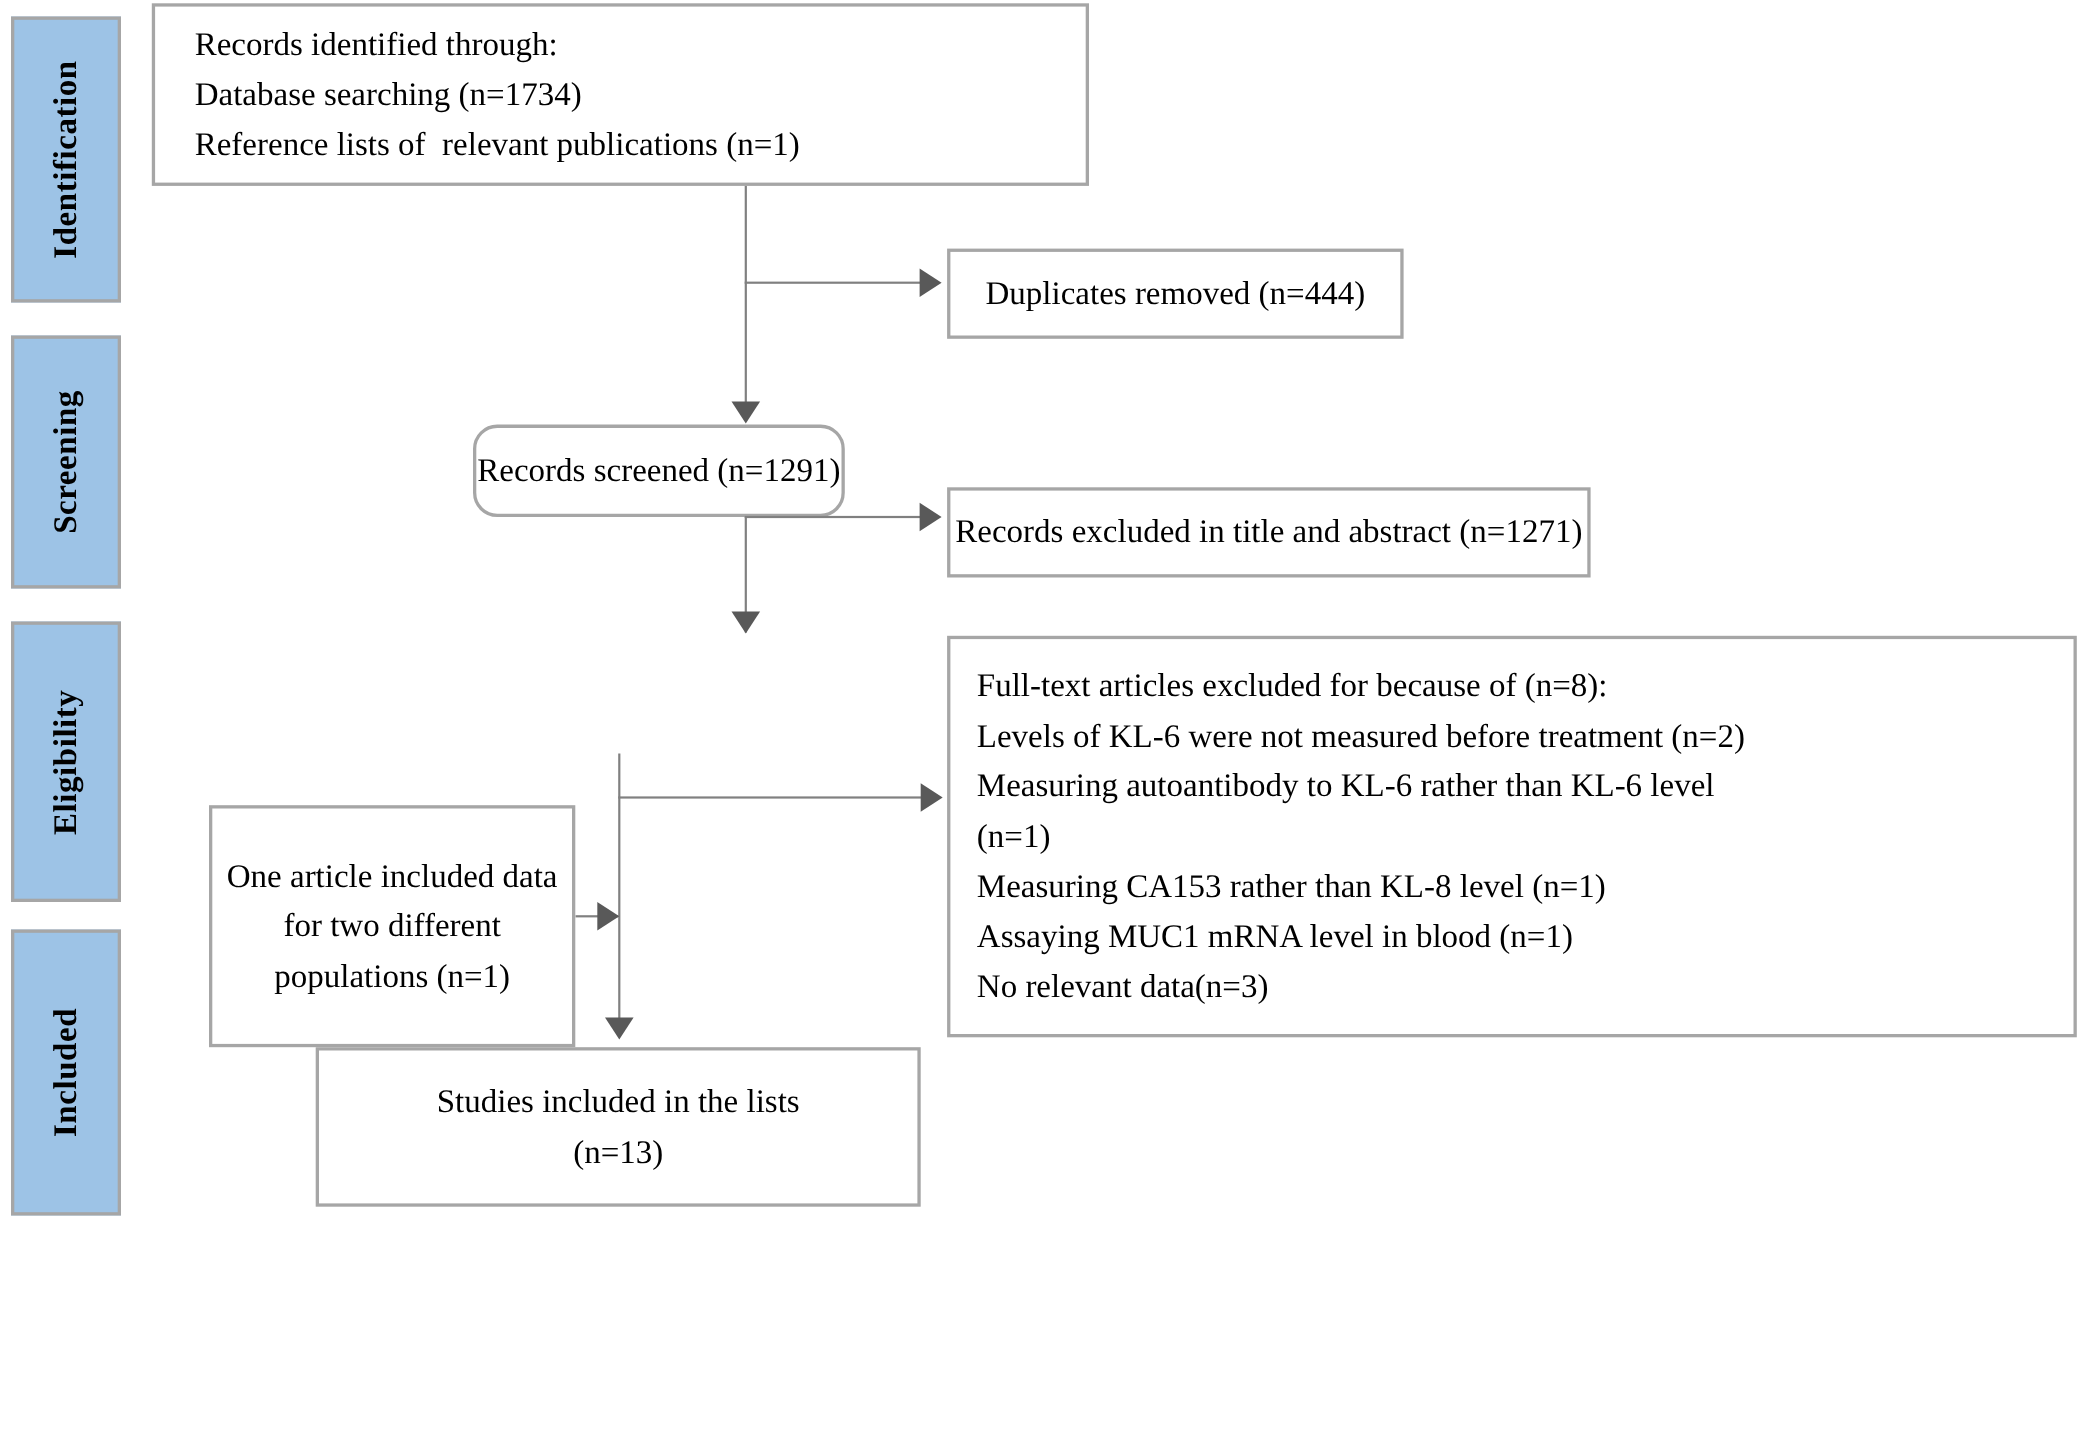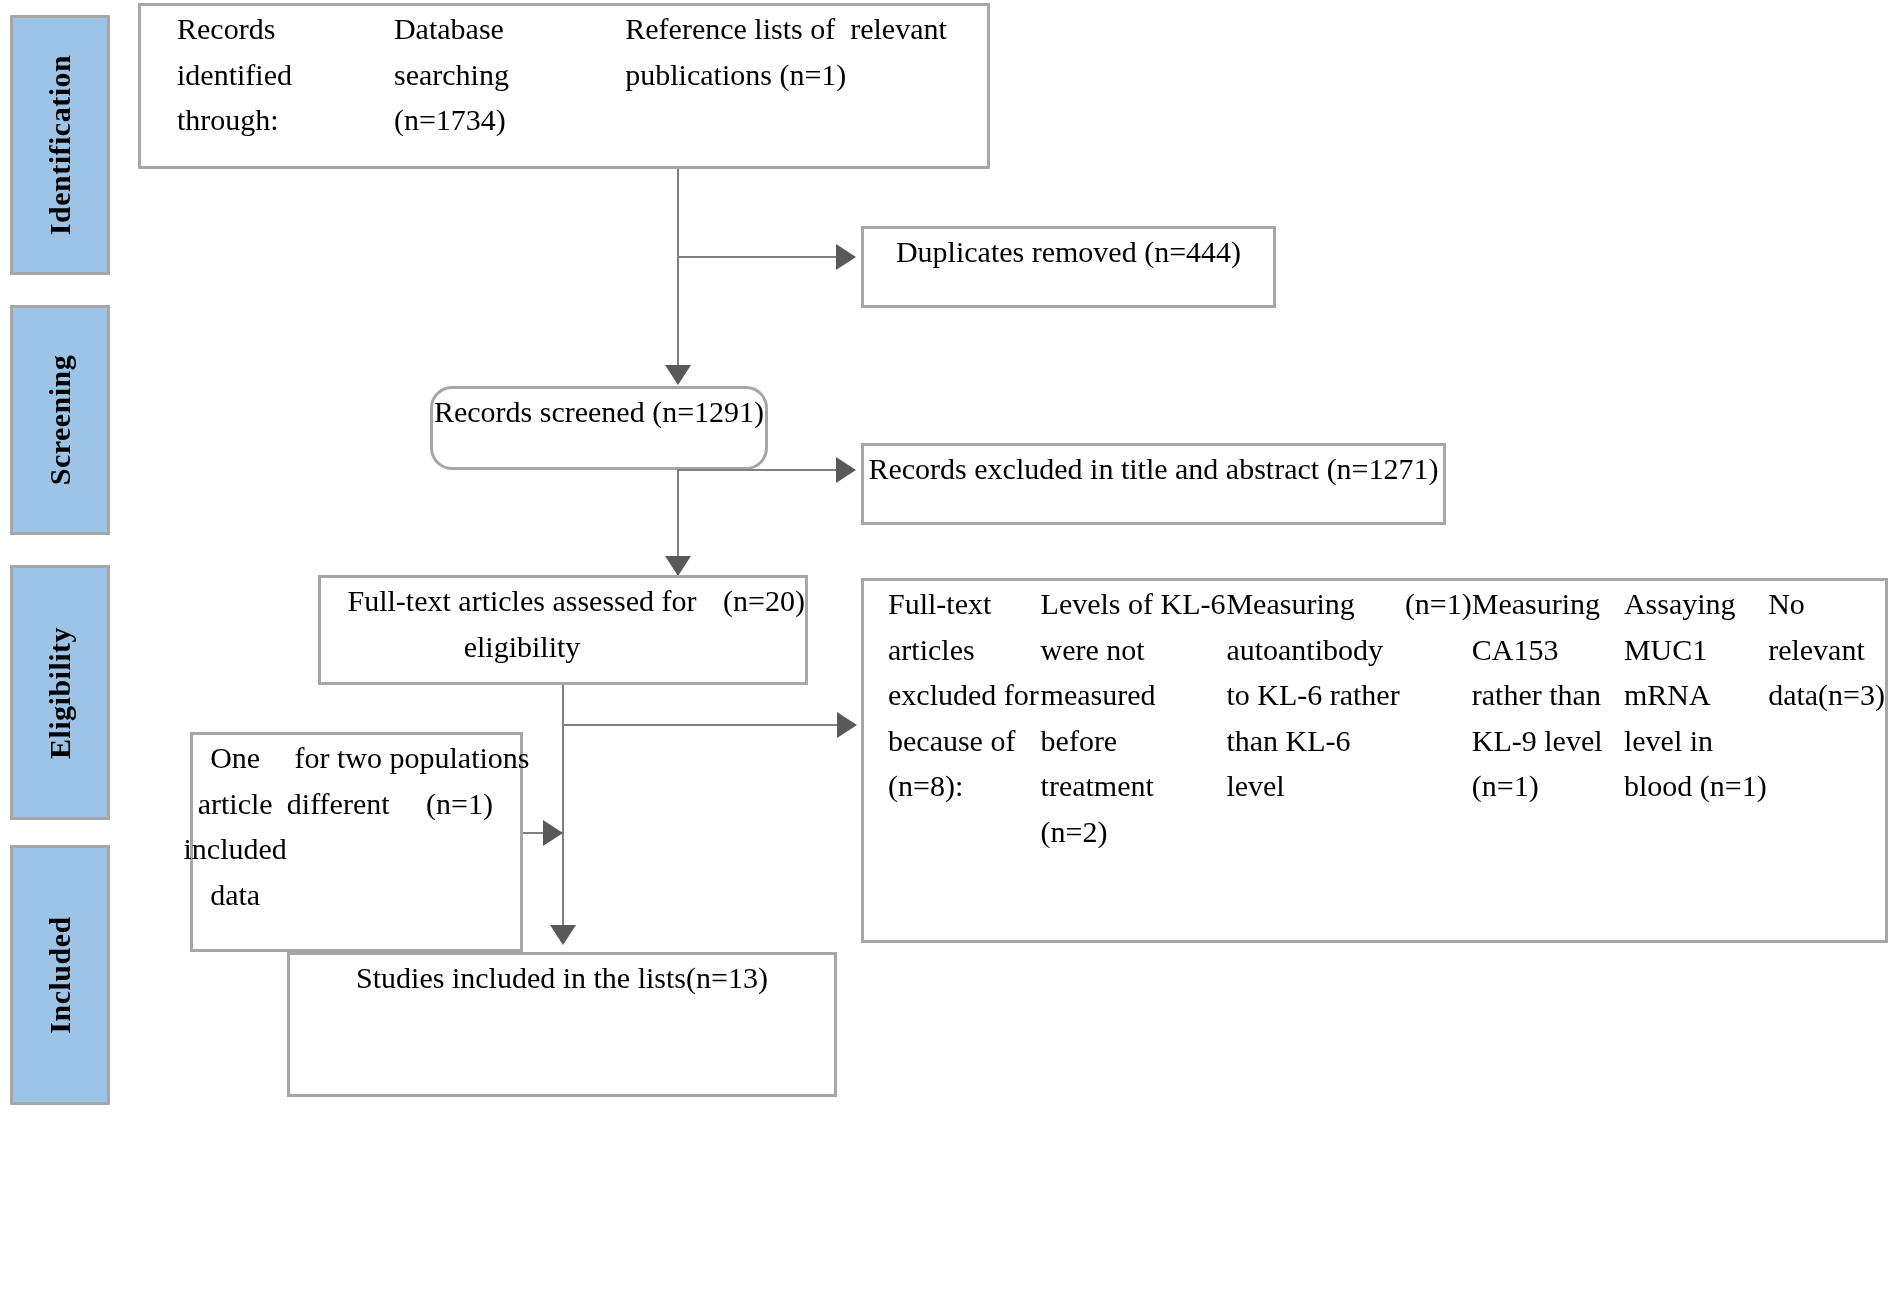--- a/index.html
+++ b/index.html
@@ -47,20 +47,21 @@
     font-size: 30px;
     line-height: 1.52;
   }
   .flow-box .line {
     white-space: pre-wrap;
   }
   .box-inner {
     position: absolute;
     left: 0; right: 0; top: 0; bottom: 0;
     display: flex;
+    flex-direction: column;
     justify-content: center;
   }
   .align-left  { text-align: left; }
   .align-center{ text-align: center; }
   .pad-l-24 { padding-left: 24px; }
   .pad-l-36 { padding-left: 36px; }
 
   
   .vline {
     position: absolute;
@@ -139,43 +140,37 @@
 
   <div class="hline" style="left:677px; top:469px; width:161px;"></div>
   <div class="arrow-right" style="left:836px; top:457px;"></div>
 
   <div class="flow-box" style="left:861px; top:443px; width:585px; height:82px;">
     <div class="box-inner align-center">
       <div class="line">Records excluded in title and abstract (n=1271)</div>
     </div>
   </div>
 
-  <div class="flow-box" style="left:318px; top:575px; width:490px; height:110px;">
-    <div class="box-inner align-center">
-      <div class="line">Full-text articles assessed for eligibility</div>
-      <div class="line">(n=20)</div>
-    </div>
-  </div>
 
   <div class="vline" style="left:562px; top:685px; height:250px;"></div>
   <div class="arrow-down" style="left:550px; top:925px;"></div>
 
   <div class="hline" style="left:562px; top:724px; width:277px;"></div>
   <div class="arrow-right" style="left:837px; top:712px;"></div>
 
   <div class="hline" style="left:523px; top:832px; width:39px;"></div>
   <div class="arrow-right" style="left:543px; top:820px;"></div>
 
   <div class="flow-box" style="left:861px; top:578px; width:1027px; height:365px;">
     <div class="box-inner align-left pad-l-24">
       <div class="line">Full-text articles excluded for because of (n=8):</div>
       <div class="line">Levels of KL-6 were not measured before treatment (n=2)</div>
       <div class="line">Measuring autoantibody to KL-6 rather than KL-6 level</div>
       <div class="line">(n=1)</div>
-      <div class="line">Measuring CA153 rather than KL-9 level (n=1)</div>
+      <div class="line">Measuring CA153 rather than KL-8 level (n=1)</div>
       <div class="line">Assaying MUC1 mRNA level in blood (n=1)</div>
       <div class="line">No relevant data(n=3)</div>
     </div>
   </div>
 
   <div class="flow-box" style="left:190px; top:732px; width:333px; height:220px;">
     <div class="box-inner align-center">
       <div class="line">One article included data</div>
       <div class="line">for two different</div>
       <div class="line">populations (n=1)</div>

